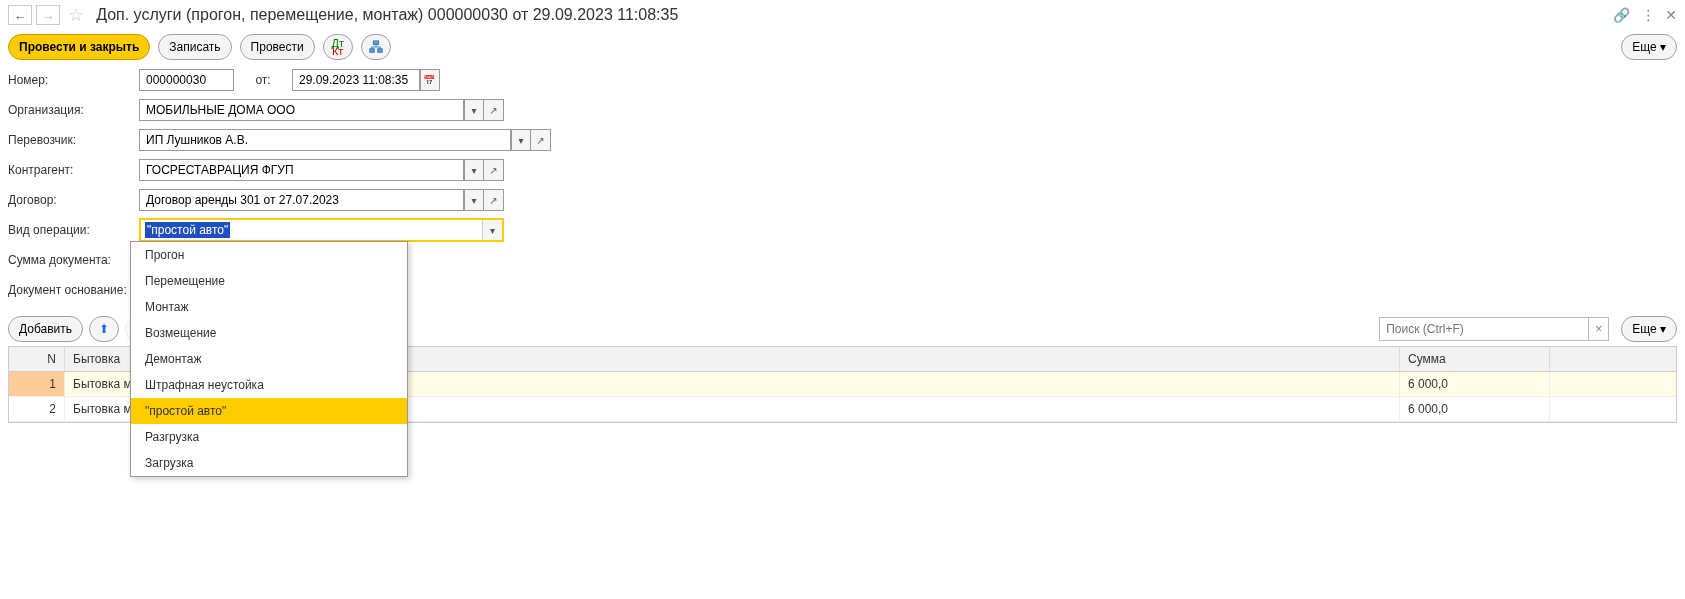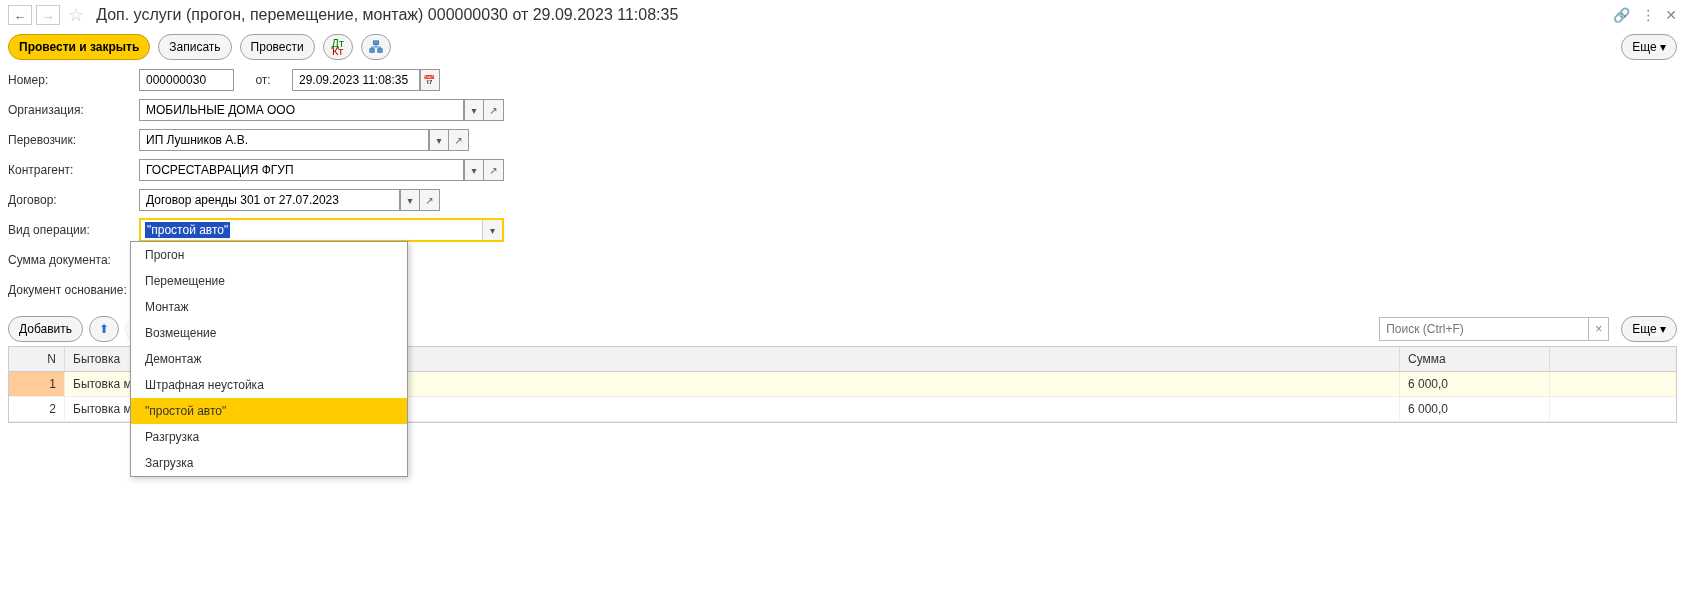--- a/index.html
+++ b/index.html
@@ -257,21 +257,21 @@
           <span>▾</span>
         </div>
       <div class="ig-btn">
           <span>↗</span>
         </div>
     </div>
   </div>
 
   <div class="form-row">
     <div class="form-label">Перевозчик:</div>
-    <div class="input-group" style="width:330px">
+    <div class="input-group" style="width:412px">
       <input class="input" style="flex: 1 1 0%;" value="ИП Лушников А.В.">
       <div class="ig-btn">
           <span>▾</span>
         </div>
       <div class="ig-btn">
           <span>↗</span>
         </div>
     </div>
   </div>
 
@@ -283,21 +283,21 @@
           <span>▾</span>
         </div>
       <div class="ig-btn">
           <span>↗</span>
         </div>
     </div>
   </div>
 
   <div class="form-row">
     <div class="form-label">Договор:</div>
-    <div class="input-group" style="width:301px">
+    <div class="input-group" style="width:365px">
       <input class="input" style="flex: 1 1 0%;" value="Договор аренды 301 от 27.07.2023">
       <div class="ig-btn">
           <span>▾</span>
         </div>
       <div class="ig-btn">
           <span>↗</span>
         </div>
     </div>
   </div>
 

